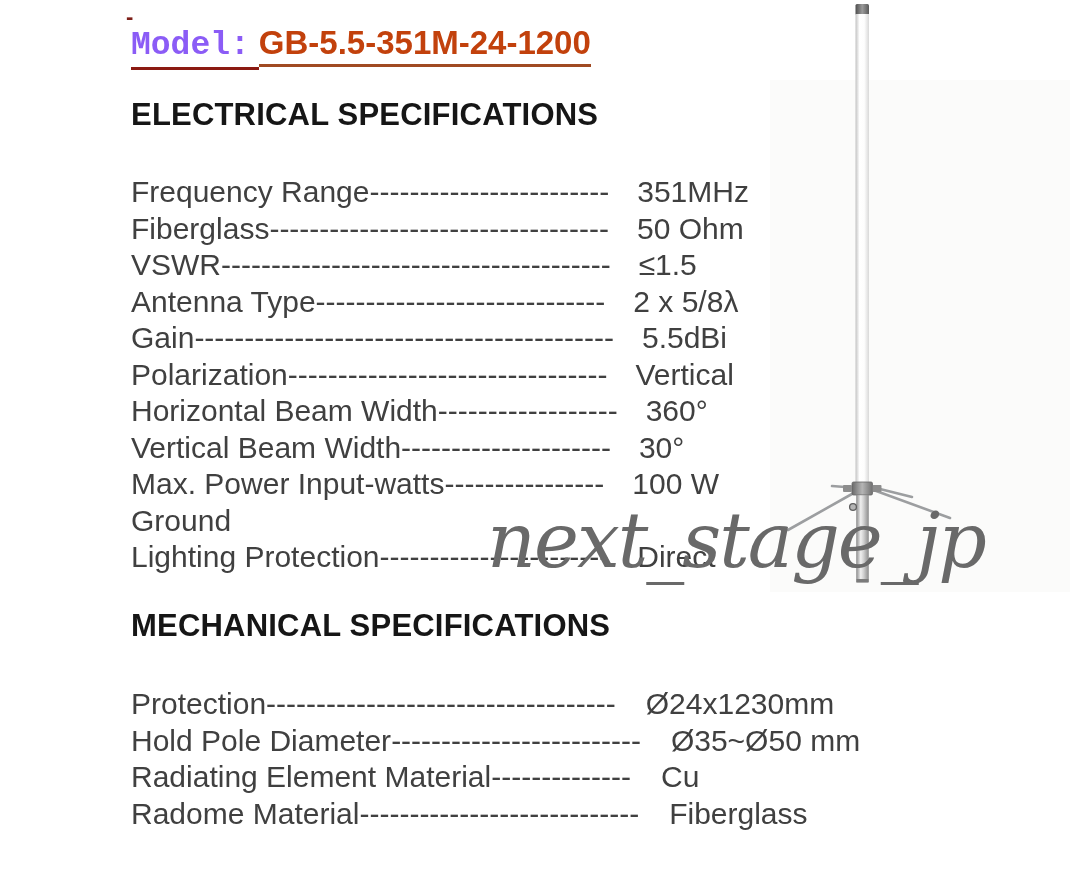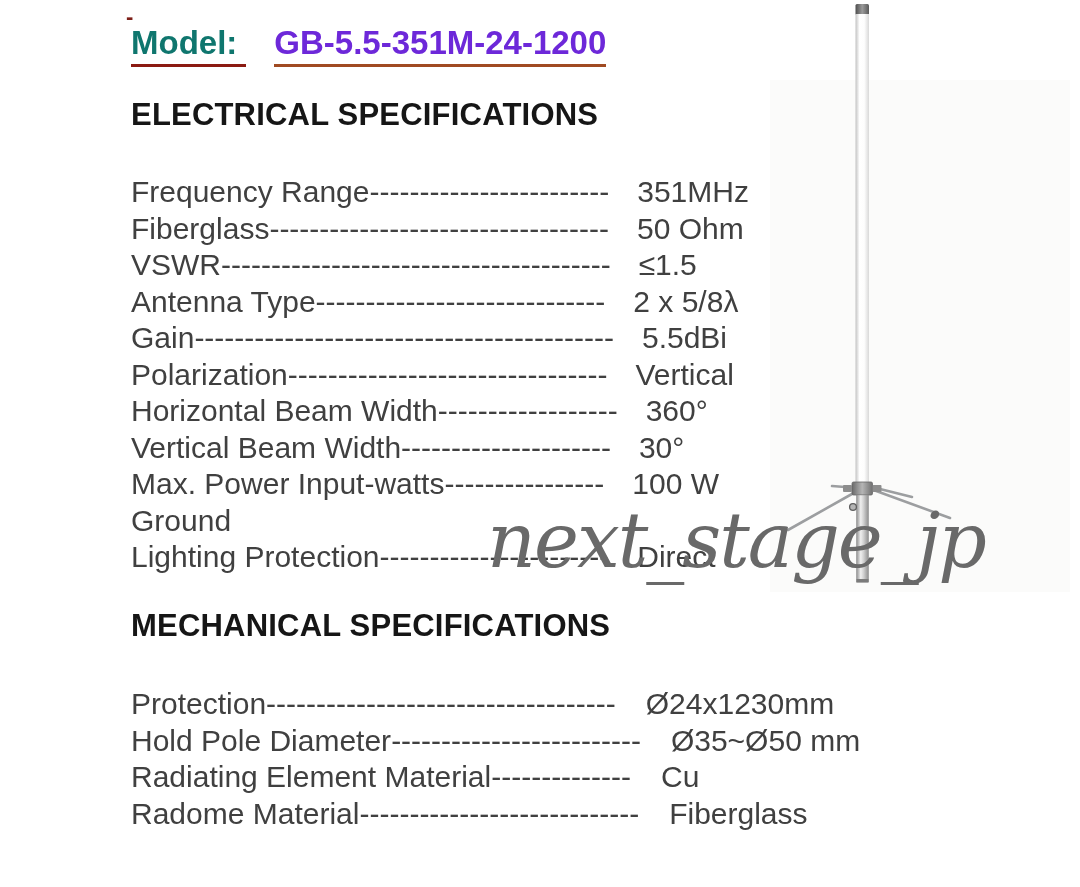--- a/index.html
+++ b/index.html
@@ -20,29 +20,28 @@
     color: #7d1f18;
   }
 
   
   .doc-title {
     position: absolute; left: 131px; top: 24px;
     font: bold 33px "Liberation Sans", sans-serif;
     white-space: nowrap;
   }
   .doc-title .model-label {
-    color: #0f766e;
+    color: #8b5cf6;
     border-bottom: 3px solid #8b1a12;
-    padding-bottom: 3px; padding-right: 9px;
+    padding-bottom: 3px; padding-right: 9px; font-family: Liberation Mono, monospace;
   }
   .doc-title .model-value {
-    color: #6d28d9;
+    color: #c2410c;
     border-bottom: 3px solid #a04a22;
     padding-bottom: 3px;
-    margin-left: 28px;
   }
 
   .section-heading {
     position: absolute; left: 131px;
     font: bold 31px "Liberation Sans", sans-serif;
     color: #161616;
     letter-spacing: 0.2px;
     white-space: nowrap;
   }
   .heading-electrical { top: 97px; }

